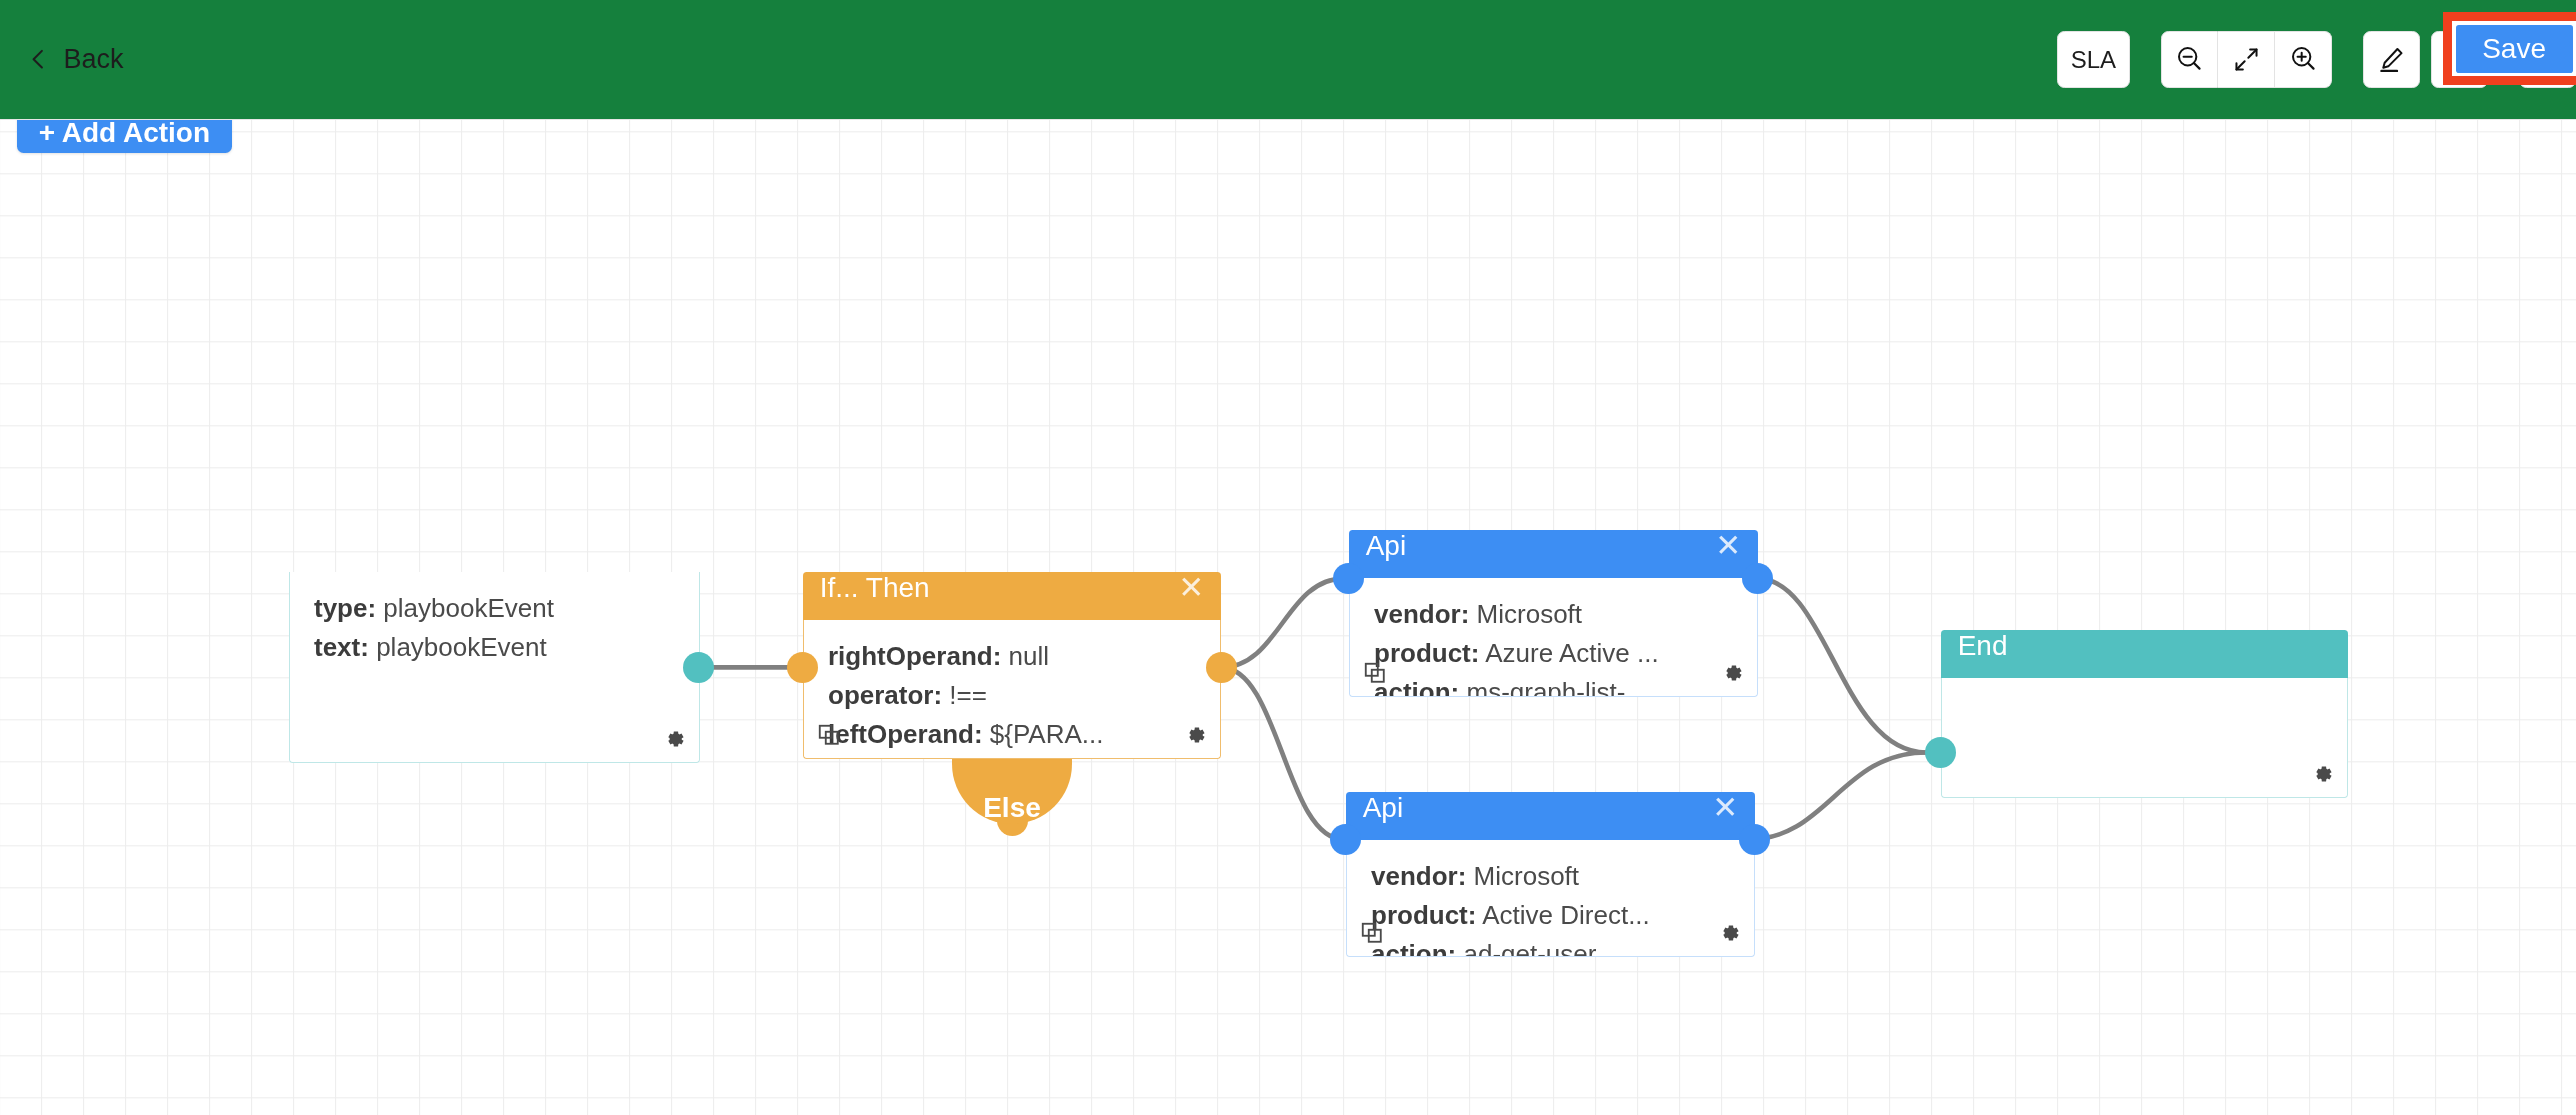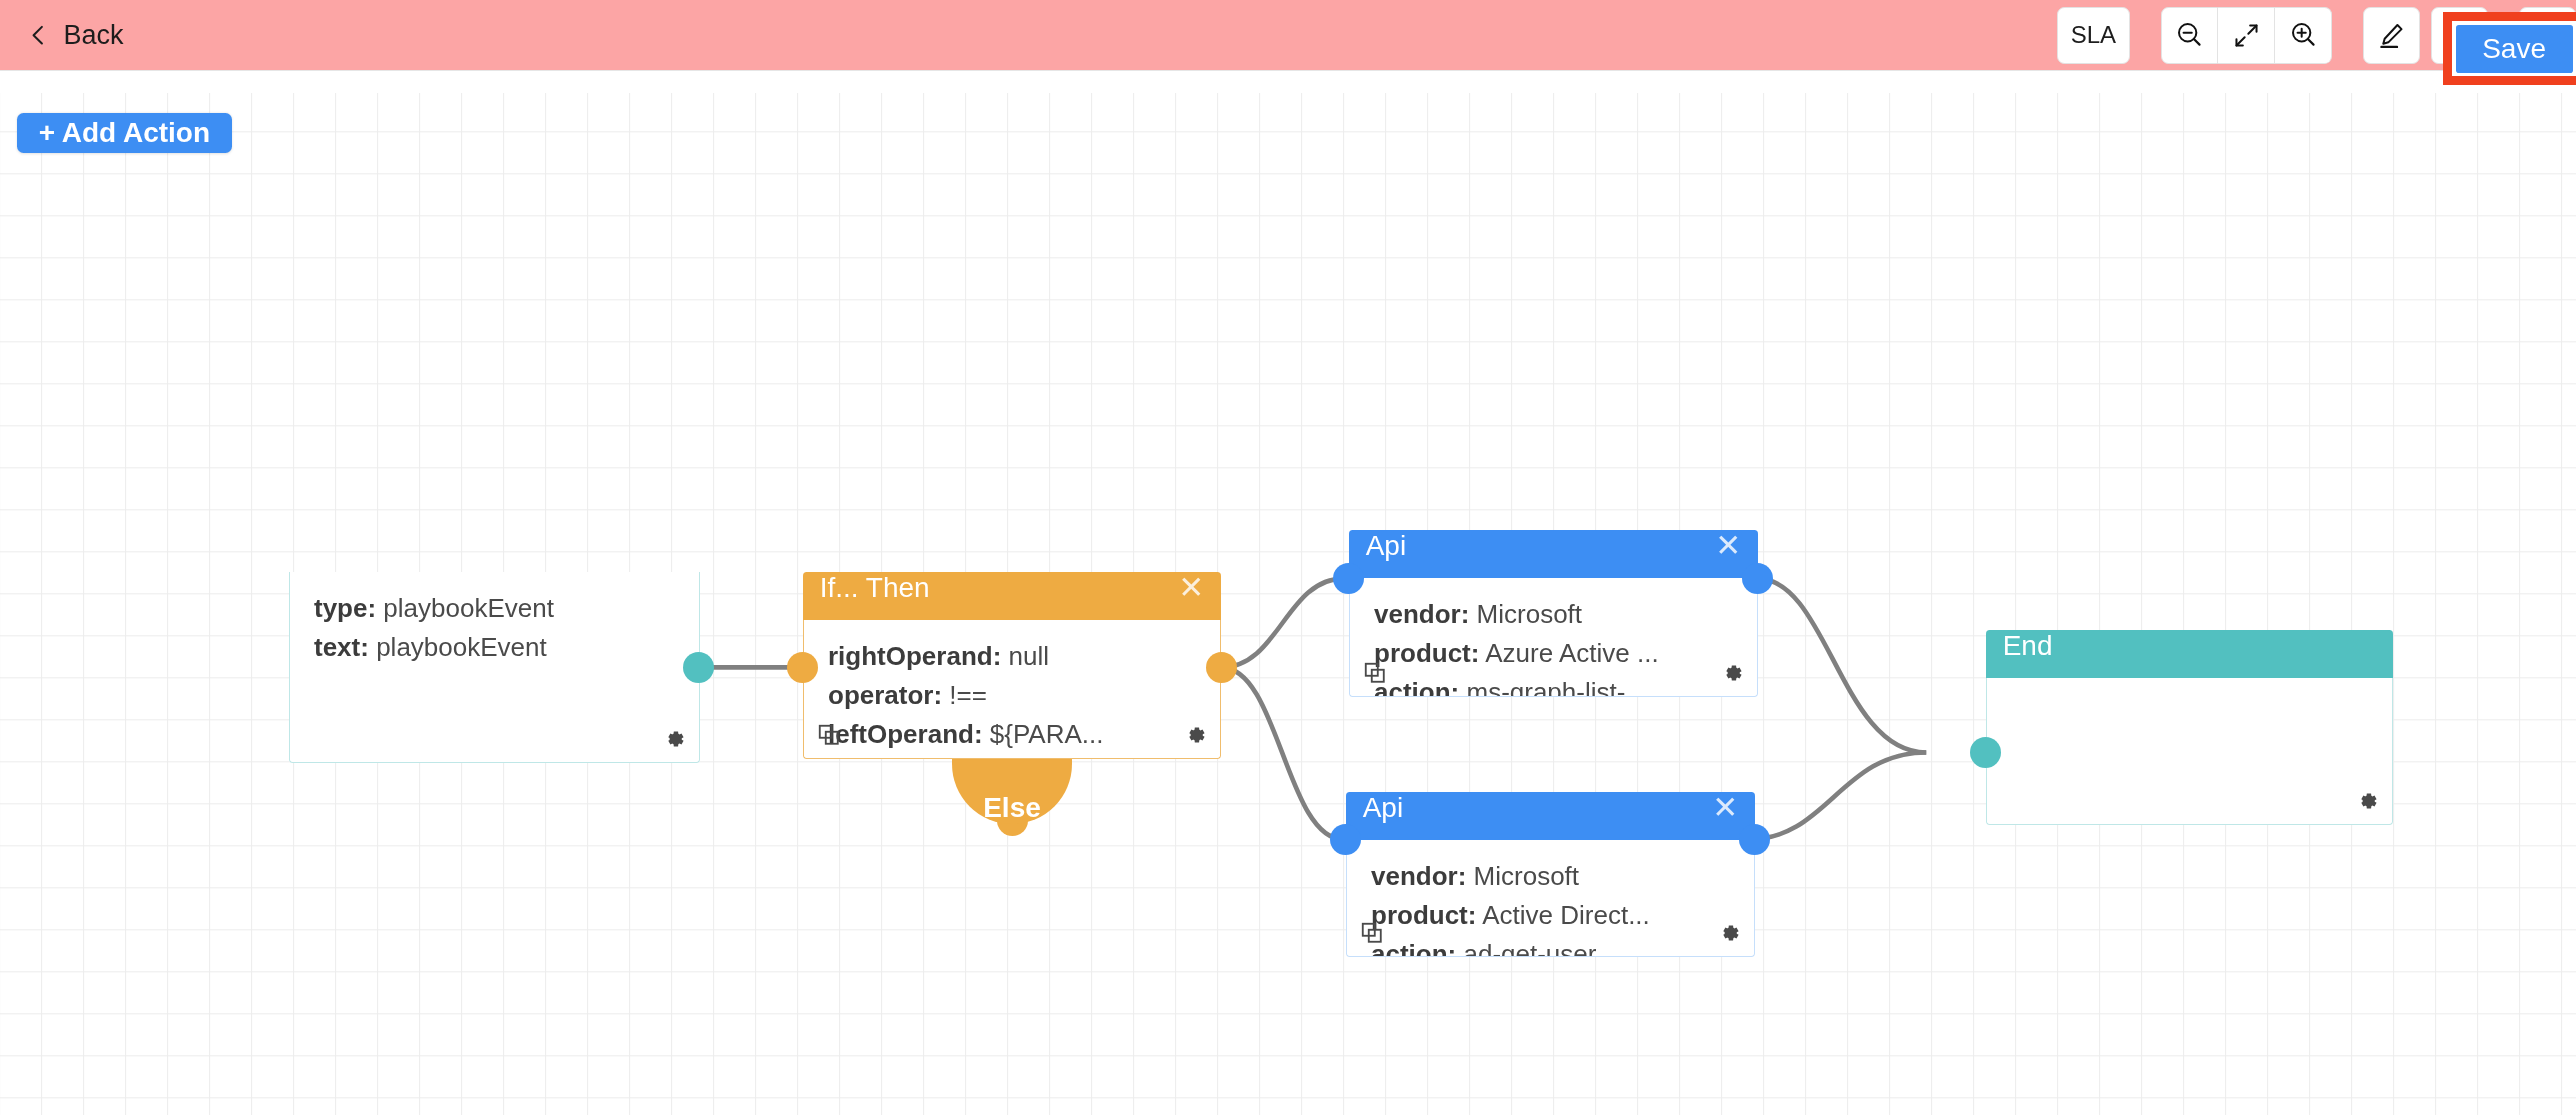--- a/index.html
+++ b/index.html
@@ -7,22 +7,22 @@
     width: 2576px; height: 1116px;
     font-family: "Liberation Sans", sans-serif;
     background: #ffffff;
     overflow: hidden;
   }
   #app { position: relative; width: 2576px; height: 1116px; }
 
   
   #header {
     position: absolute; top: 0; left: 0;
-    width: 2576px; height: 71px;
-    background: #fca5a5;
+    width: 2576px; height: 120px;
+    background: #15803d;
     border-bottom: 0.9px solid #e6e6e6;
     display: flex; align-items: center;
     z-index: 40;
   }
   #back-btn {
     display: flex; align-items: center; gap: 15px;
     margin-left: 28px; cursor: pointer;
     color: #1d1d1d;
   }
   #back-btn .chev { width: 20.4px; height: 20.4px; display:block; }
@@ -408,21 +408,21 @@
           <svg width="24" height="24" viewBox="0 0 26 26">
             <path fill="#4a4a4a" d="M13 8.2a4.8 4.8 0 1 0 0 9.6 4.8 4.8 0 0 0 0-9.6zm0 7.1a2.3 2.3 0 1 1 0-4.6 2.3 2.3 0 0 1 0 4.6z"></path>
             <path fill="#4a4a4a" d="M23.4 14.9l-2-1.2a8.7 8.7 0 0 0 0-1.4l2-1.2-2.3-4-2.2.9a8.6 8.6 0 0 0-1.2-.7l-.3-2.3h-4.6l-.3 2.3c-.4.2-.8.4-1.2.7l-2.2-.9-2.3 4 2 1.2a8.7 8.7 0 0 0 0 1.4l-2 1.2 2.3 4 2.2-.9c.4.3.8.5 1.2.7l.3 2.3h4.6l.3-2.3c.4-.2.8-.4 1.2-.7l2.2.9z"></path>
           </svg>
         </span>
       </div>
       <span class="port blue" style="left:-15.7px; top:32px;"></span>
       <span class="port blue" style="left:393px; top:32px;"></span>
     </div>
 
-    <div class="node teal" style="left:1986px; top:537px; width:407px; height:195px;">
+    <div class="node teal" style="left:1941px; top:537px; width:407px; height:168px;">
       <div class="node-head">
         <span class="title">End</span>
       </div>
       <div class="node-body">
         <span class="gear">
           <svg width="24" height="24" viewBox="0 0 26 26">
             <path fill="#4a4a4a" d="M13 8.2a4.8 4.8 0 1 0 0 9.6 4.8 4.8 0 0 0 0-9.6zm0 7.1a2.3 2.3 0 1 1 0-4.6 2.3 2.3 0 0 1 0 4.6z"></path>
             <path fill="#4a4a4a" d="M23.4 14.9l-2-1.2a8.7 8.7 0 0 0 0-1.4l2-1.2-2.3-4-2.2.9a8.6 8.6 0 0 0-1.2-.7l-.3-2.3h-4.6l-.3 2.3c-.4.2-.8.4-1.2.7l-2.2-.9-2.3 4 2 1.2a8.7 8.7 0 0 0 0 1.4l-2 1.2 2.3 4 2.2-.9c.4.3.8.5 1.2.7l.3 2.3h4.6l.3-2.3c.4-.2.8-.4 1.2-.7l2.2.9z"></path>
           </svg>
         </span>

